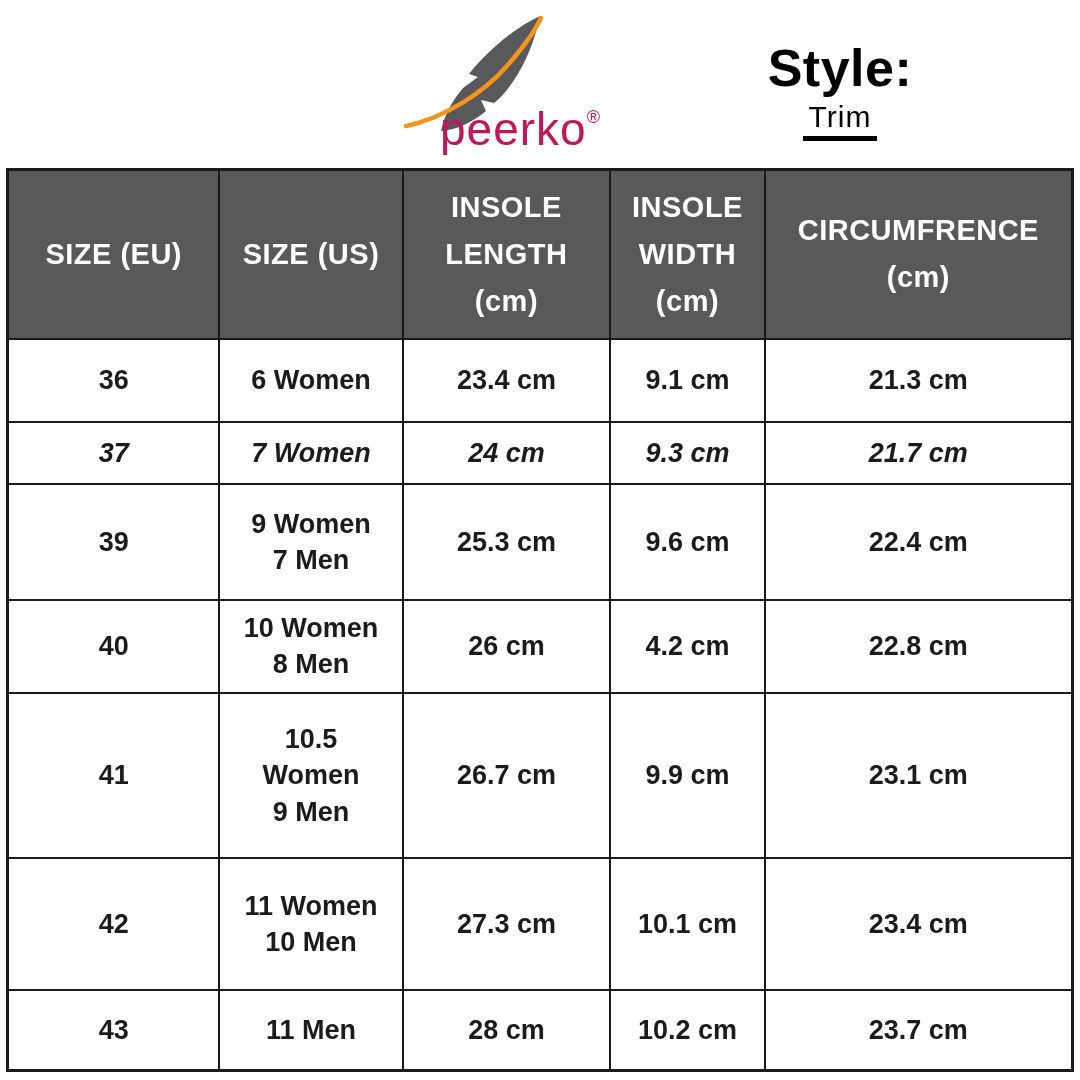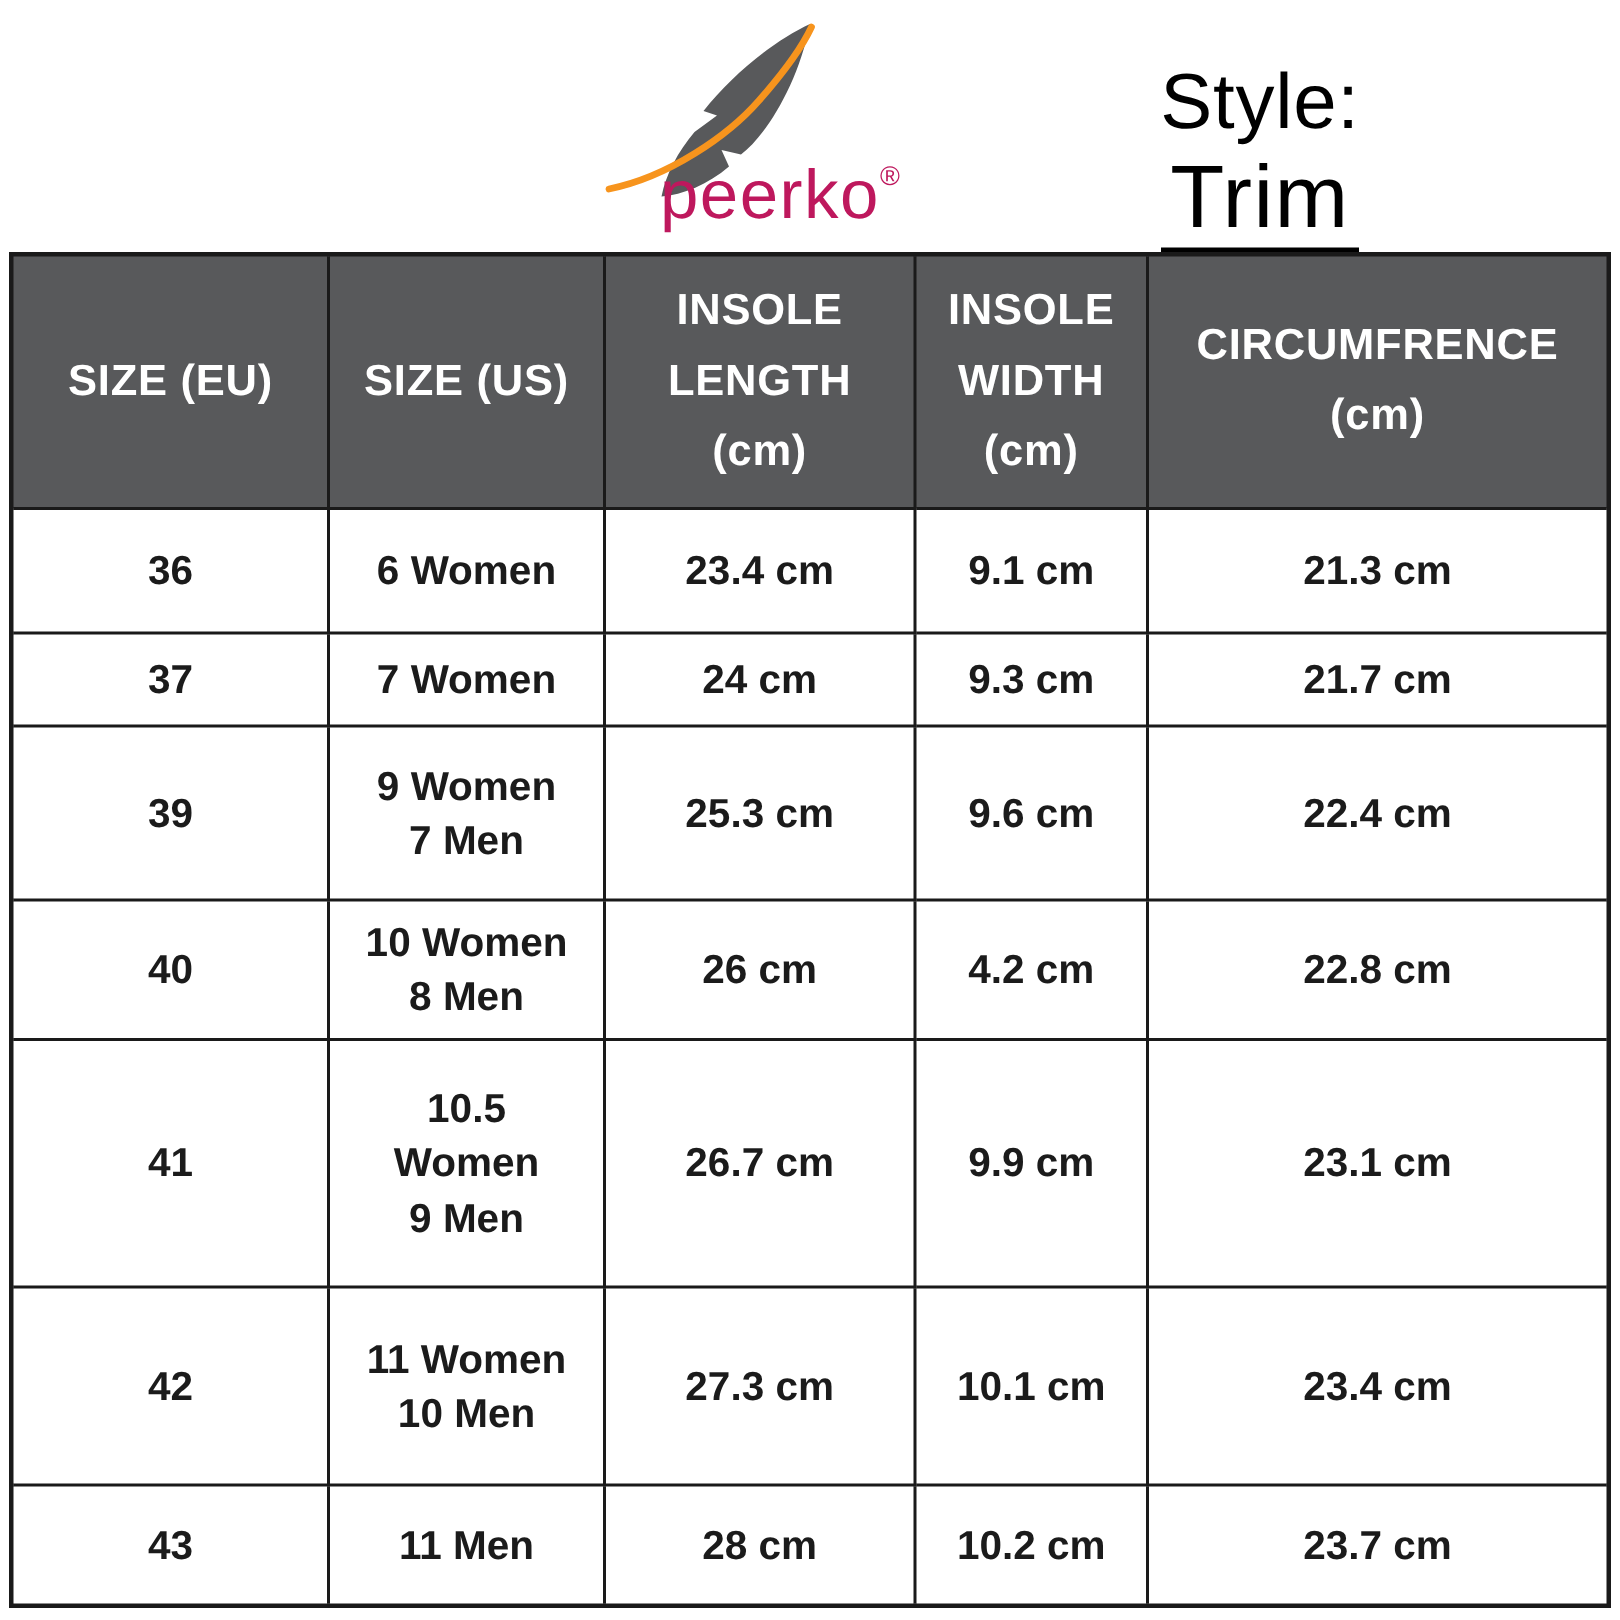--- a/index.html
+++ b/index.html
@@ -25,25 +25,25 @@
   }
   .brand-reg{
     font-size:18px;vertical-align:22px;font-weight:400;
   }
 
   .style-block{
     position:absolute;left:700px;top:42px;width:280px;
     text-align:center;color:#000000;
   }
   .style-label{
-    font-size:52px;font-weight:400;letter-spacing:0.5px;line-height:1.0;
+    font-size:52px;font-weight:700;letter-spacing:0.5px;line-height:1.0;
   }
   .style-value{
     display:inline-block;margin-top:8px;
-    font-size:59px;font-weight:400;letter-spacing:1px;
+    font-size:30px;font-weight:400;letter-spacing:1px;
     border-bottom:5px solid #000;padding:0 6px 4px 6px;line-height:1.0;
   }
 
   
   table.size-table{
     position:absolute;left:6px;top:168px;width:1068px;height:904px;
     border-collapse:collapse;table-layout:fixed;
   }
   .size-table td,.size-table th{
     border:2px solid #1a1a1a;
@@ -62,21 +62,21 @@
   .size-table td{
     background:#ffffff;
     color:#1b1b1b;
     font-size:27px;font-weight:700;
     line-height:1.35;
   }
   
   .c0{width:19.9%;} .c1{width:17.2%;} .c2{width:19.5%;} .c3{width:14.5%;} .c4{width:28.9%;}
   
   .hrow{height:169px;}
-  .r0{height:74px;margin-top:36px;} .r1{height:55px;} .r2{height:68px;}
+  .r0{height:74px;margin-top:36px;} .r1{height:55px;font-style:italic;} .r2{height:68px;}
   .r3{height:103px;} .r4{height:82px;} .r5{height:147px;}
   .r6{height:117px;} .r7{height:71px;}
 </style>
 </head>
 <body>
 
 <div class="page">
 
   <div class="brand-block">
     <svg class="feather-svg" width="150" height="132" viewBox="0 0 150 132">

